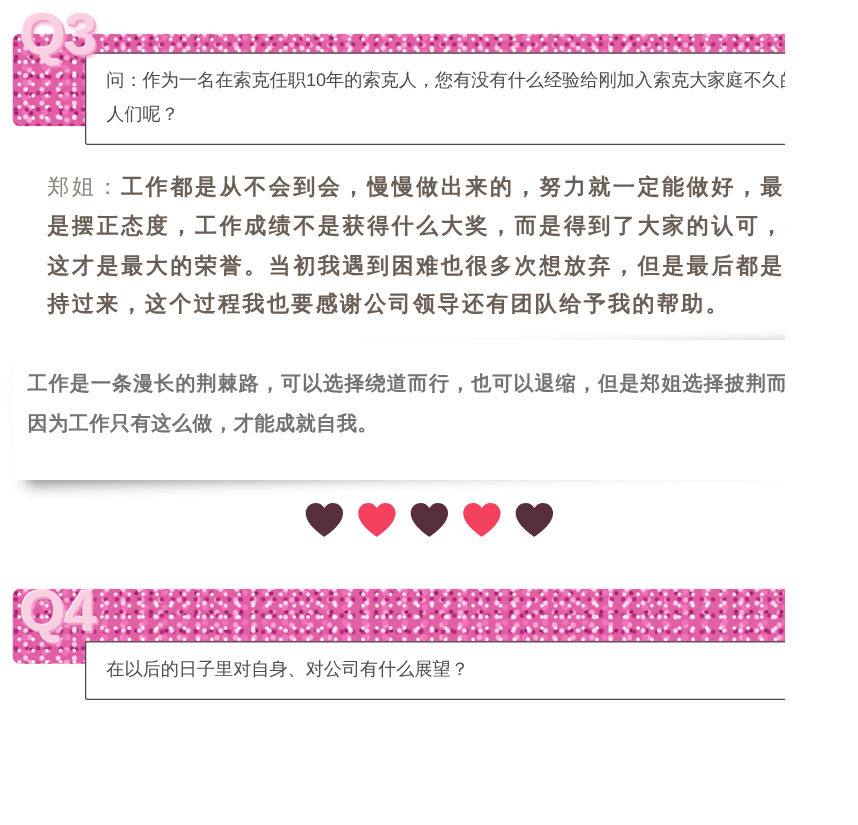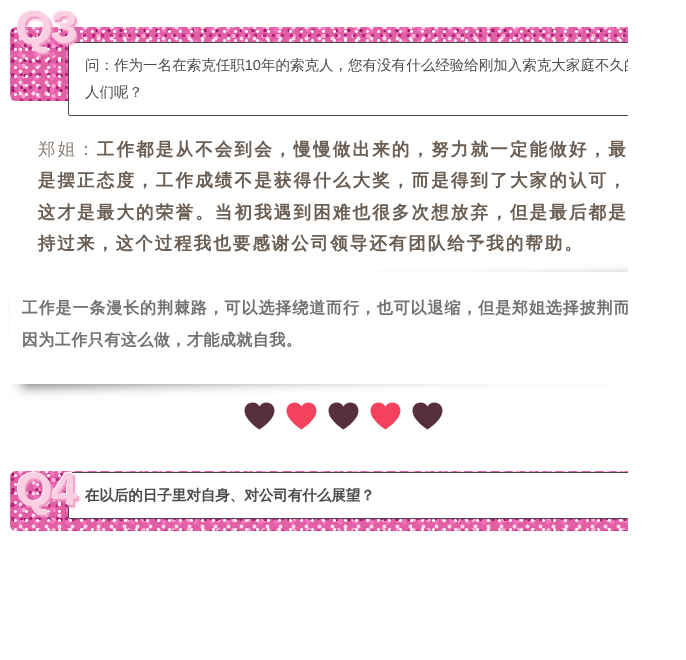--- a/index.html
+++ b/index.html
@@ -37,21 +37,21 @@
   .q4-label{top:465px;}
   
   .q-box{
     position:absolute;left:68px;width:602px;box-sizing:border-box;z-index:2;
     background:#ffffff;border:1.5px solid #4a4a4a;border-radius:2px;
     padding:9px 16px;
     font-size:14.5px;line-height:27px;color:#4c4c4c;
     text-align:justify;
   }
   .q3-box{top:42px;min-height:68px;}
-  .q4-box{top:472px;min-height:46px;display:flex;align-items:flex-end;font-weight:bold;}
+  .q4-box{top:513px;min-height:46px;display:flex;align-items:flex-end;}
   
   .answer{
     position:absolute;left:20px;width:649px;
     font-size:17.5px;line-height:31.5px;letter-spacing:2px;
     color:#6b5f55;font-weight:bold;text-align:justify;
   }
   .answer .prefix{font-weight:normal;color:#8c8279;}
   .q3-answer{top:116px;margin-left:18px;}
   .q4-answer{top:544px;}
   

